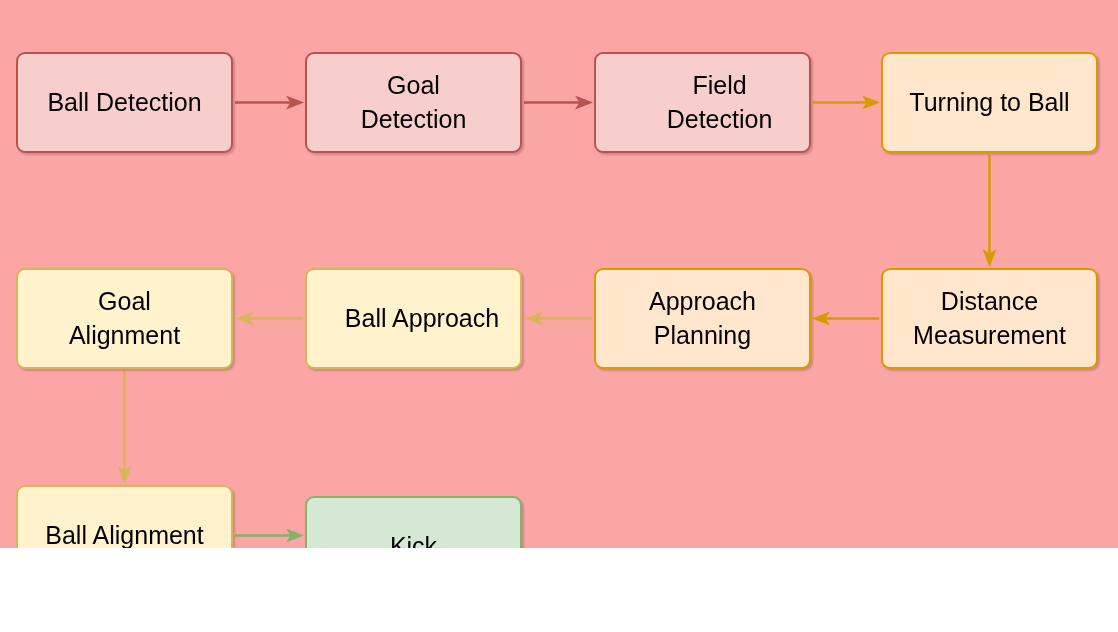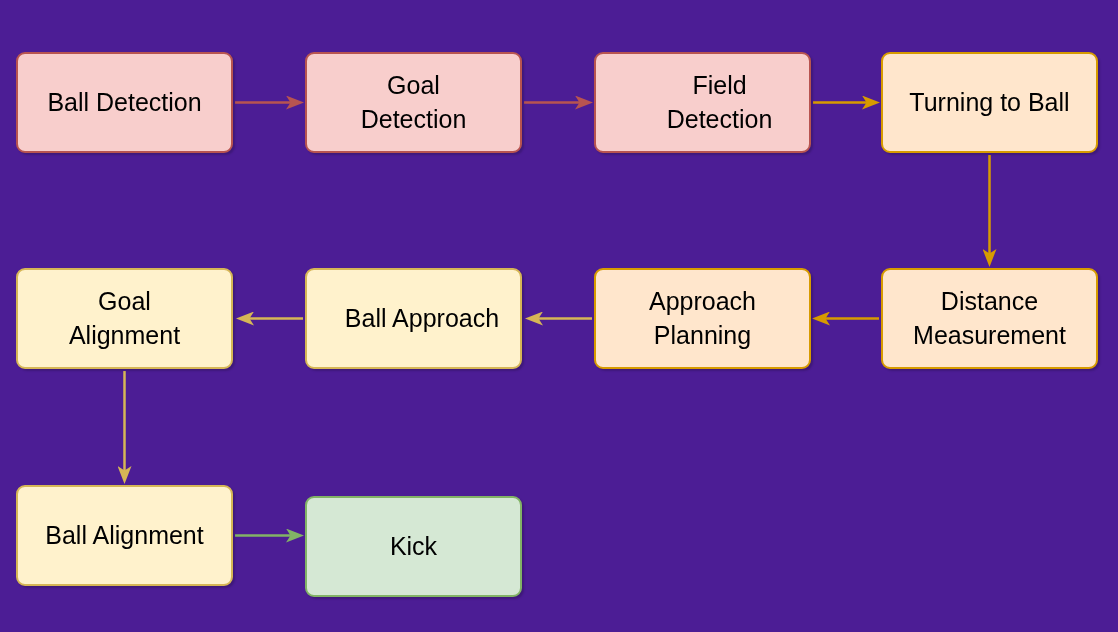--- a/index.html
+++ b/index.html
@@ -4,22 +4,22 @@
 <style>
   html, body {
     margin: 0;
     padding: 0;
     background: #ffffff;
     font-family: "Liberation Sans", "DejaVu Sans", sans-serif;
   }
   .canvas {
     position: relative;
     width: 1118px;
-    height: 632px;
-    background: #4c1d95;
+    height: 548px;
+    background: #fca5a5;
     overflow: hidden;
   }
   .edge-layer {
     position: absolute;
     left: 0;
     top: 0;
     width: 1118px;
     height: 632px;
     pointer-events: none;
   }

